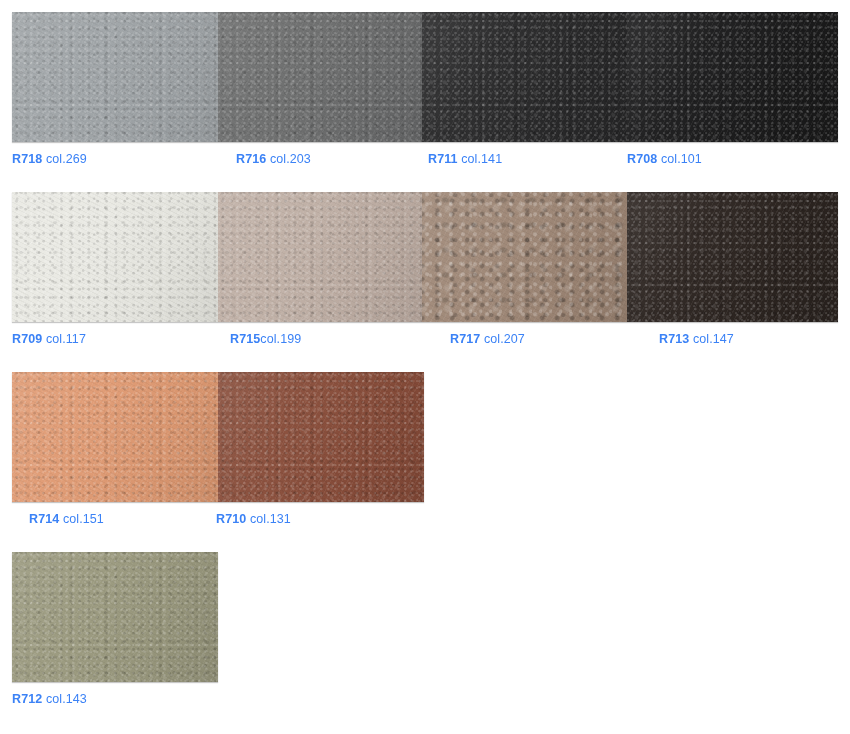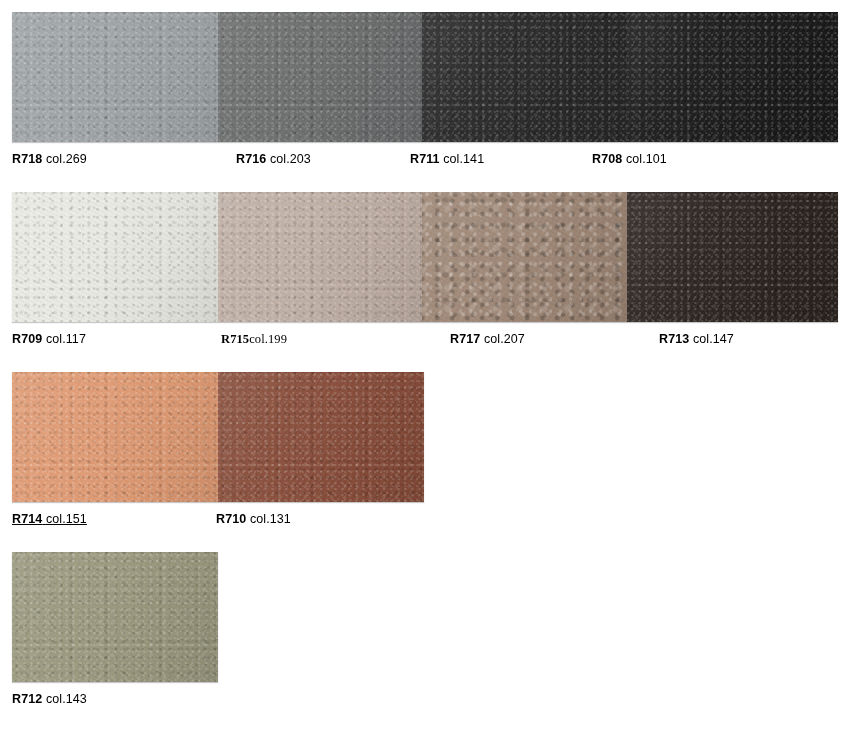--- a/index.html
+++ b/index.html
@@ -106,21 +106,21 @@
     height: 18px;
     width: 838px;
   }
 
   .swatch-label {
     position: absolute;
     top: 0;
     white-space: nowrap;
     font-size: 12.5px;
     line-height: 18px;
-    color: #000000;
+    color: #3b82f6;
     letter-spacing: 0.1px;
   }
   .swatch-label .code {
     font-weight: bold;
   }
   .swatch-label .colnum {
     font-weight: normal;
   }
   .swatch-label .sep {
     font-weight: normal;
@@ -153,22 +153,22 @@
         <div class="swatch" style="width: 211px; background: linear-gradient(112deg, rgb(29, 29, 30) 0%, rgb(29, 29, 30) 42%, rgb(25, 25, 25) 100%);">
           <div class="grain"></div>
           <div class="grain2"></div>
           <div class="grain3"></div>
           <div class="sheen"></div>
         </div>
       </div>
       <div class="label-bar">
         <div class="swatch-label" style="left: 0px;"><span class="code">R718</span><span class="sep"> </span><span class="colnum">col.269</span></div>
         <div class="swatch-label" style="left: 224px;"><span class="code">R716</span><span class="sep"> </span><span class="colnum">col.203</span></div>
-        <div class="swatch-label" style="left: 398px;"><span class="code">R711</span><span class="sep"> </span><span class="colnum">col.141</span></div>
-        <div class="swatch-label" style="left: 580px;"><span class="code">R708</span><span class="sep"> </span><span class="colnum">col.101</span></div>
+        <div class="swatch-label" style="left: 416px;"><span class="code">R711</span><span class="sep"> </span><span class="colnum">col.141</span></div>
+        <div class="swatch-label" style="left: 615px;"><span class="code">R708</span><span class="sep"> </span><span class="colnum">col.101</span></div>
       </div>
     </div>
     <div class="swatch-row" style="top: 192px;">
       <div class="swatch-strip">
         <div class="swatch" style="width: 206px; background: linear-gradient(112deg, rgb(233, 233, 227) 0%, rgb(233, 233, 227) 42%, rgb(227, 227, 220) 100%);">
           <div class="grain"></div>
           <div class="grain2"></div>
           <div class="grain3"></div>
           <div class="sheen"></div>
         </div>
@@ -186,42 +186,42 @@
         </div>
         <div class="swatch" style="width: 211px; background: linear-gradient(112deg, rgb(46, 38, 34) 0%, rgb(46, 38, 34) 42%, rgb(41, 34, 30) 100%);">
           <div class="grain"></div>
           <div class="grain2"></div>
           <div class="grain3"></div>
           <div class="sheen"></div>
         </div>
       </div>
       <div class="label-bar">
         <div class="swatch-label" style="left: 0px;"><span class="code">R709</span><span class="sep"> </span><span class="colnum">col.117</span></div>
-        <div class="swatch-label" style="left: 209px; font-family: Liberation Serif, serif;"><span class="code">R715</span><span class="sep"></span><span class="colnum">col.199</span></div>
+        <div class="swatch-label" style="left: 218px;"><span class="code">R715</span><span class="sep"></span><span class="colnum">col.199</span></div>
         <div class="swatch-label" style="left: 410px; padding-left: 28px;"><span class="code">R717</span><span class="sep"> </span><span class="colnum">col.207</span></div>
         <div class="swatch-label" style="left: 647px;"><span class="code">R713</span><span class="sep"> </span><span class="colnum">col.147</span></div>
       </div>
     </div>
     <div class="swatch-row" style="top: 372px;">
       <div class="swatch-strip">
         <div class="swatch" style="width: 206px; background: linear-gradient(112deg, rgb(224, 155, 116) 0%, rgb(224, 155, 116) 42%, rgb(216, 148, 109) 100%);">
           <div class="grain"></div>
           <div class="grain2"></div>
           <div class="grain3"></div>
           <div class="sheen"></div>
         </div>
         <div class="swatch" style="width: 206px; background: linear-gradient(112deg, rgb(138, 79, 60) 0%, rgb(138, 79, 60) 42%, rgb(130, 72, 54) 100%);">
           <div class="grain"></div>
           <div class="grain2"></div>
           <div class="grain3"></div>
           <div class="sheen"></div>
         </div>
       </div>
       <div class="label-bar">
-        <div class="swatch-label" style="left: 0px; text-decoration: underline;"><span class="code">R714</span><span class="sep"> </span><span class="colnum">col.151</span></div>
+        <div class="swatch-label" style="left: 17px;"><span class="code">R714</span><span class="sep"> </span><span class="colnum">col.151</span></div>
         <div class="swatch-label" style="left: 204px;"><span class="code">R710</span><span class="sep"> </span><span class="colnum">col.131</span></div>
       </div>
     </div>
     <div class="swatch-row" style="top: 552px;">
       <div class="swatch-strip">
         <div class="swatch" style="width: 206px; background: linear-gradient(112deg, rgb(155, 154, 127) 0%, rgb(155, 154, 127) 42%, rgb(148, 147, 121) 100%);">
           <div class="grain"></div>
           <div class="grain2"></div>
           <div class="grain3"></div>
           <div class="sheen"></div>

